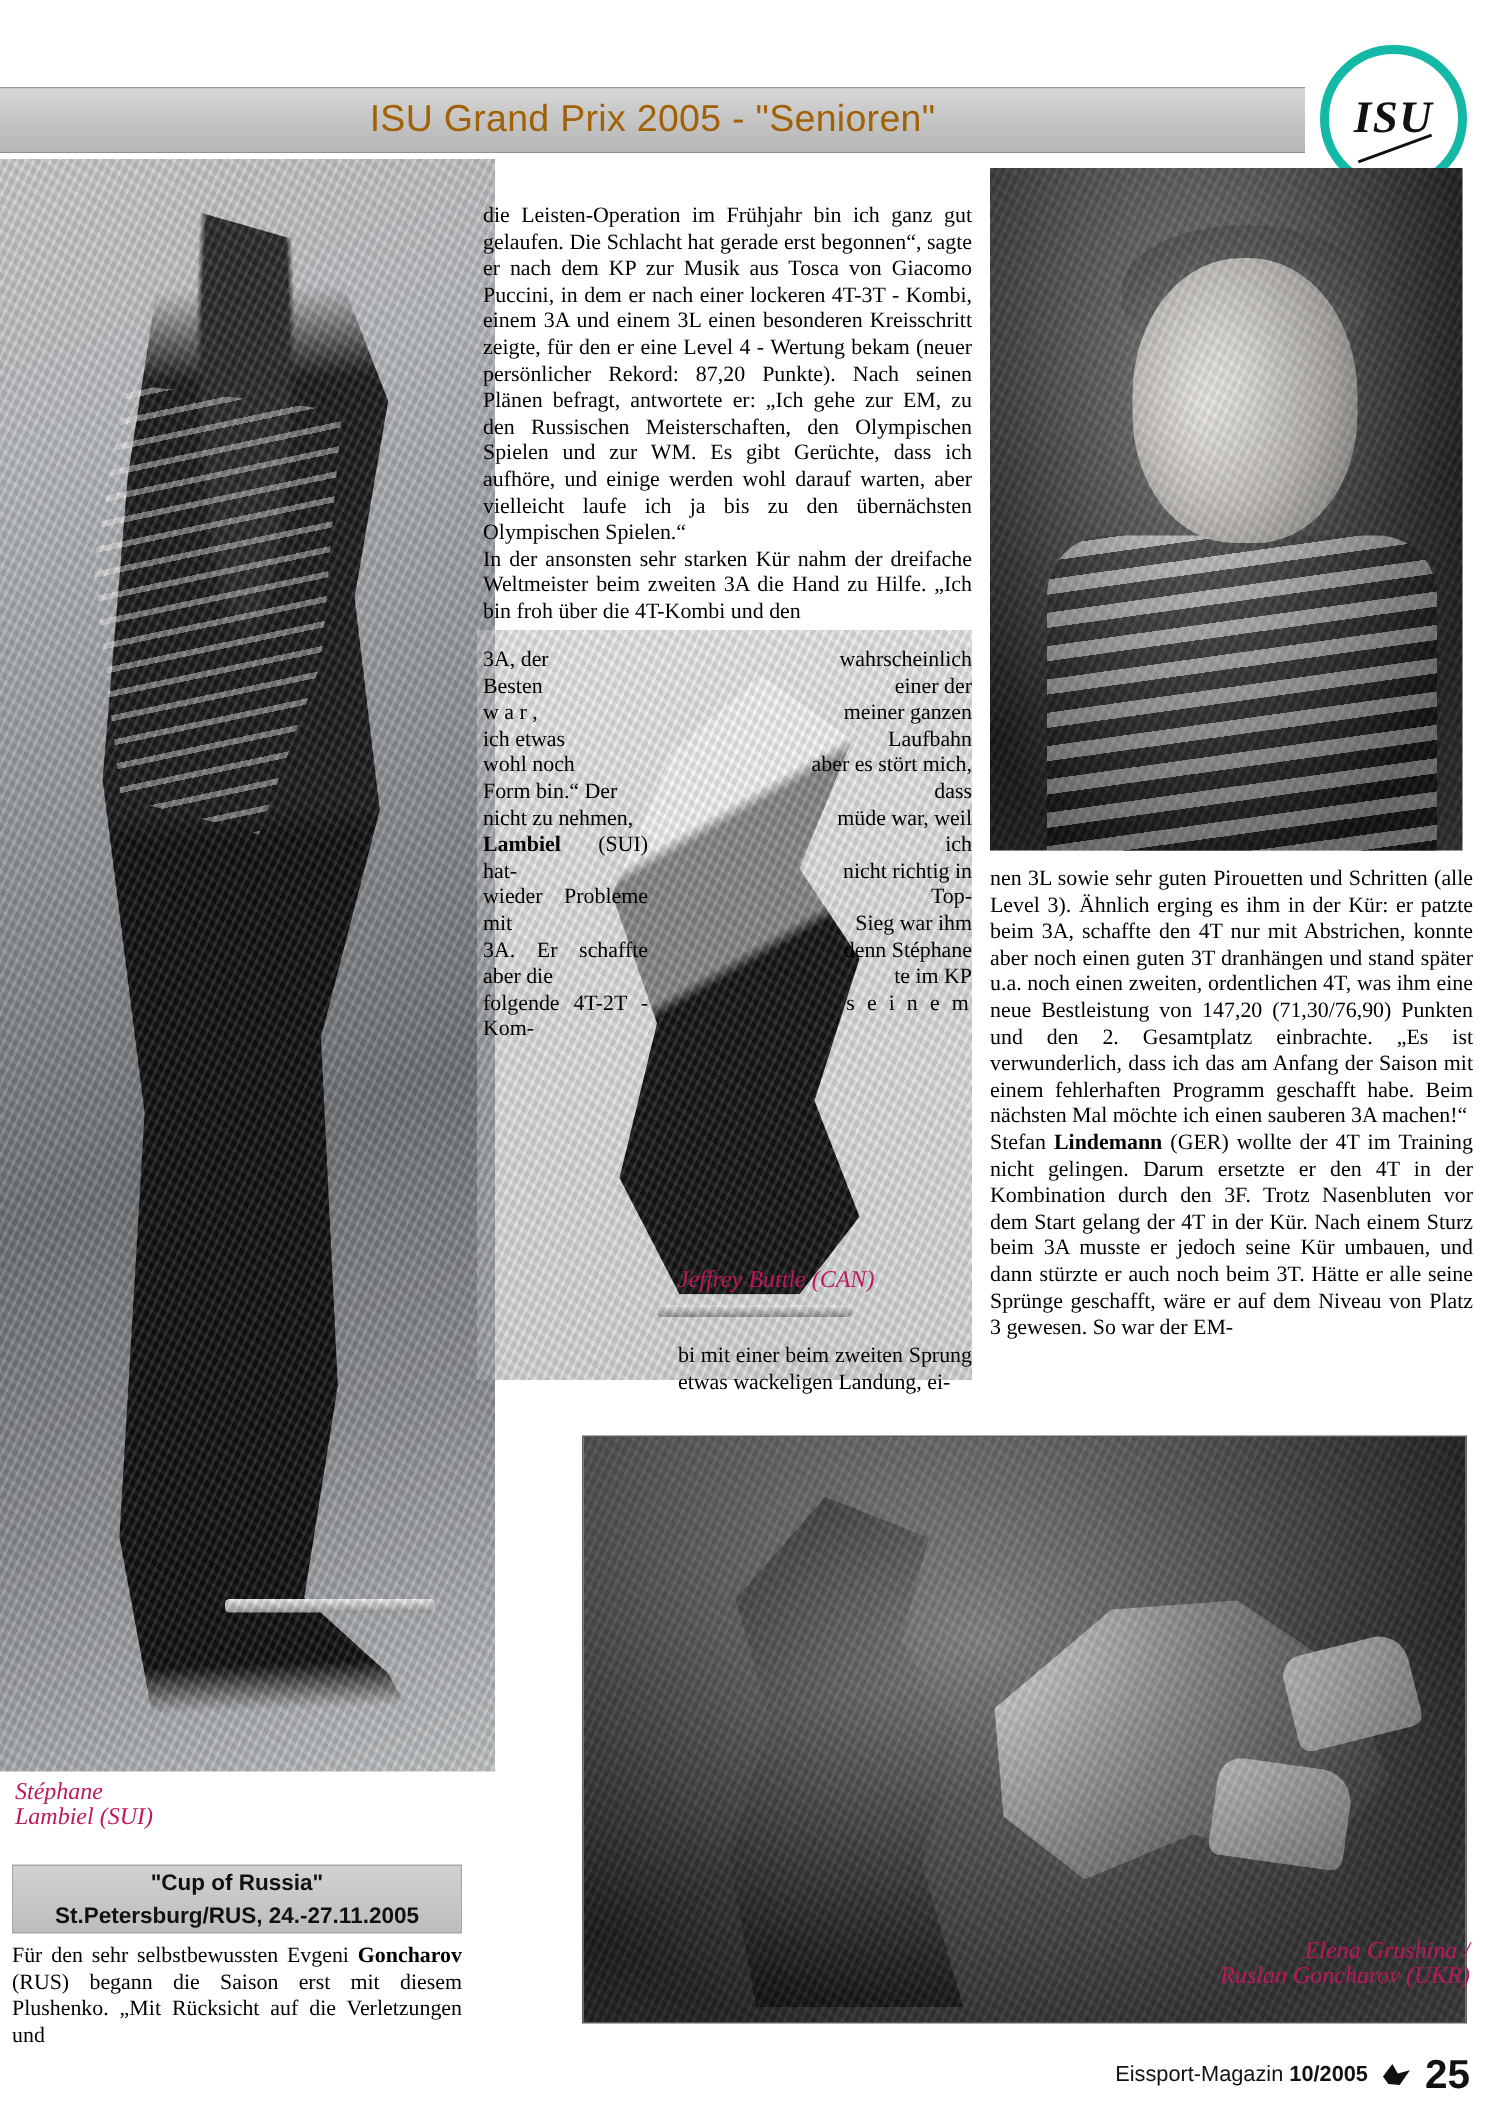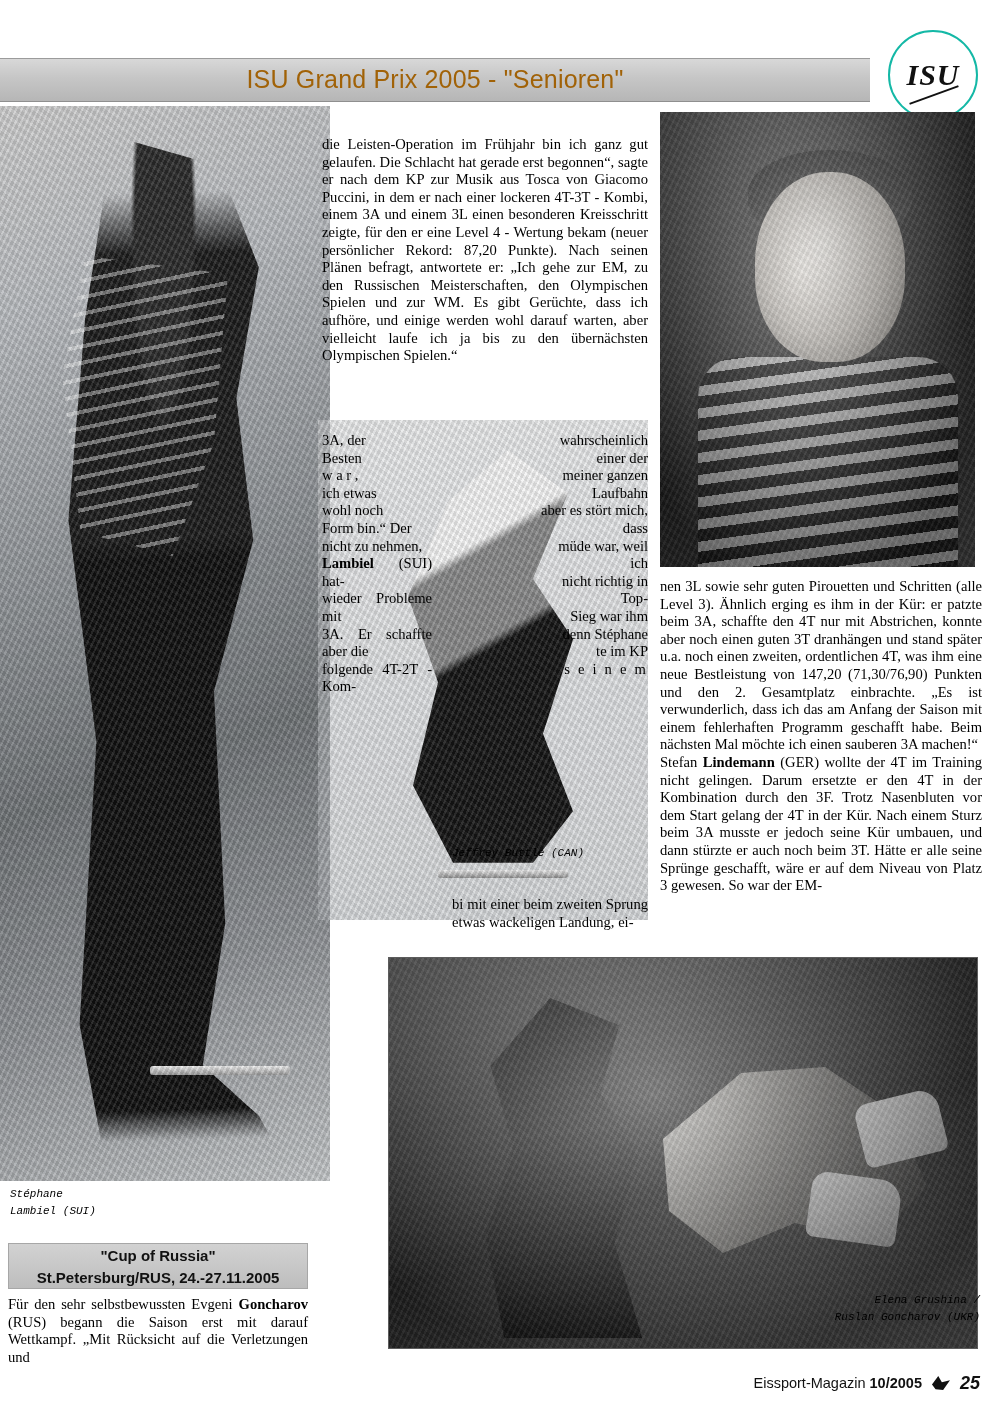--- a/index.html
+++ b/index.html
@@ -39,21 +39,21 @@
     font-size: 25px;
     letter-spacing: 0.2px;
     color: #a16207;
   }
   .isu-logo {
     position: absolute;
     right: 22px;
     top: 30px;
     width: 86px;
     height: 86px;
-    border: 2px solid #14b8a6;
+    border: 6px solid #14b8a6;
     border-radius: 50%;
     background: #fff;
   }
   .isu-logo .isu-text {
     position: absolute;
     left: 0;
     top: 0;
     width: 100%;
     height: 100%;
     display: flex;
@@ -251,25 +251,25 @@
     width: 90px;
     height: 66px;
     background: linear-gradient(150deg, #f2f2f2, #c6c6c6);
     border-radius: 16px 22px 8px 8px;
     transform: rotate(8deg);
   }
 
   
   .caption {
     position: absolute;
-    font-family: Liberation Mono, monospace;
+    font-family: Liberation Serif, serif;
     font-style: italic;
-    font-size: 11px;
+    font-size: 16px;
     line-height: 17px;
-    color: #000000;
+    color: #be185d;
   }
   #caption-lambiel { left: 10px; top: 1186px; width: 190px; }
   #caption-buttle  { left: 452px; top: 845px; width: 200px; }
   #caption-pair    { left: 790px; top: 1292px; width: 190px; text-align: right; }
 
   
   .event-band {
     position: absolute;
     left: 8px;
     top: 1243px;
@@ -321,21 +321,21 @@
     font-family: "Liberation Sans", sans-serif;
     font-size: 15px;
     color: #111;
     display: flex;
     align-items: center;
     justify-content: flex-end;
     gap: 8px;
   }
   .footer .mag { font-size: 14.5px; }
   .footer .mag b { font-weight: bold; }
-  .footer .pageno { font-size: 18px; font-weight: bold; font-style: italic; }
+  .footer .pageno { font-size: 27px; font-weight: bold; }
   .footer .bird {
     width: 22px;
     height: 22px;
     position: relative;
   }
   .footer .bird::before {
     content: "";
     position: absolute;
     left: 2px; top: 4px;
     width: 18px; height: 14px;
@@ -397,20 +397,21 @@
   <div>Ruslan Goncharov (UKR)</div>
 </div>
 
 <div class="event-band">
   <div>"Cup of Russia"</div>
   <div>St.Petersburg/RUS, 24.-27.11.2005</div>
 </div>
 
 <div class="col" id="col-mid-top">
   <p>die Leisten-Operation im Frühjahr bin ich ganz gut gelaufen. Die Schlacht hat gerade erst begonnen“, sagte er nach dem KP zur Musik aus Tosca von Giacomo Puccini, in dem er nach einer lockeren 4T-3T - Kombi, einem 3A und einem 3L einen besonderen Kreisschritt zeigte, für den er eine Level 4 - Wertung bekam (neuer persönlicher Rekord: 87,20 Punkte). Nach seinen Plänen befragt, antwortete er: „Ich gehe zur EM, zu den Russischen Meisterschaften, den Olympischen Spielen und zur WM. Es gibt Gerüchte, dass ich aufhöre, und einige werden wohl darauf warten, aber vielleicht laufe ich ja bis zu den übernächsten Olympischen Spielen.“</p>
+  <p>In der ansonsten sehr starken Kür nahm der dreifache Weltmeister beim zweiten 3A die Hand zu Hilfe. „Ich bin froh über die 4T-Kombi und den</p>
 </div>
 
 <div class="col" id="col-mid-wrap">
   <div class="clearfix">
     <div class="wrap-right">
       <div>wahrscheinlich einer der</div>
       <div>meiner ganzen Laufbahn</div>
       <div>aber es stört mich, dass</div>
       <div>müde war, weil ich</div>
       <div>nicht richtig in Top-</div>
@@ -441,21 +442,21 @@
 
 <div class="col" id="col-right-top">
   <p>nen 3L sowie sehr guten Pirouetten und Schritten (alle Level 3). Ähnlich erging es ihm in der Kür: er patzte beim 3A, schaffte den 4T nur mit Abstrichen, konnte aber noch einen guten 3T dranhängen und stand später u.a. noch einen zweiten, ordentlichen 4T, was ihm eine neue Bestleistung von 147,20 (71,30/76,90) Punkten und den 2. Gesamtplatz einbrachte. „Es ist verwunderlich, dass ich das am Anfang der Saison mit einem fehlerhaften Programm geschafft habe. Beim nächsten Mal möchte ich einen sauberen 3A machen!“</p>
   <p>
     <span>Stefan </span><b>Lindemann</b><span> (GER) wollte der 4T im Training nicht gelingen. Darum ersetzte er den 4T in der Kombination durch den 3F. Trotz Nasenbluten vor dem Start gelang der 4T in der Kür. Nach einem Sturz beim 3A musste er jedoch seine Kür umbauen, und dann stürzte er auch noch beim 3T. Hätte er alle seine Sprünge geschafft, wäre er auf dem Niveau von Platz 3 gewesen. So war der EM-</span>
   </p>
 </div>
 
 <div class="col" id="col-bottom-left" style="left:8px; top:1296px; width:300px;">
   <p>
-    <span>Für den sehr selbstbewussten Evgeni </span><b>Goncharov</b><span> (RUS) begann die Saison erst mit darauf Wettkampf. „Mit Rücksicht auf die Verletzungen und</span>
+    <span>Für den sehr selbstbewussten Evgeni </span><b>Goncharov</b><span> (RUS) begann die Saison erst mit diesem Plushenko. „Mit Rücksicht auf die Verletzungen und</span>
   </p>
 </div>
 
 <div class="footer">
   <span class="mag"><span>Eissport-Magazin </span><b>10/2005</b></span>
   <span class="bird"></span>
   <span class="pageno">25</span>
 </div>
 
 </body></html>

